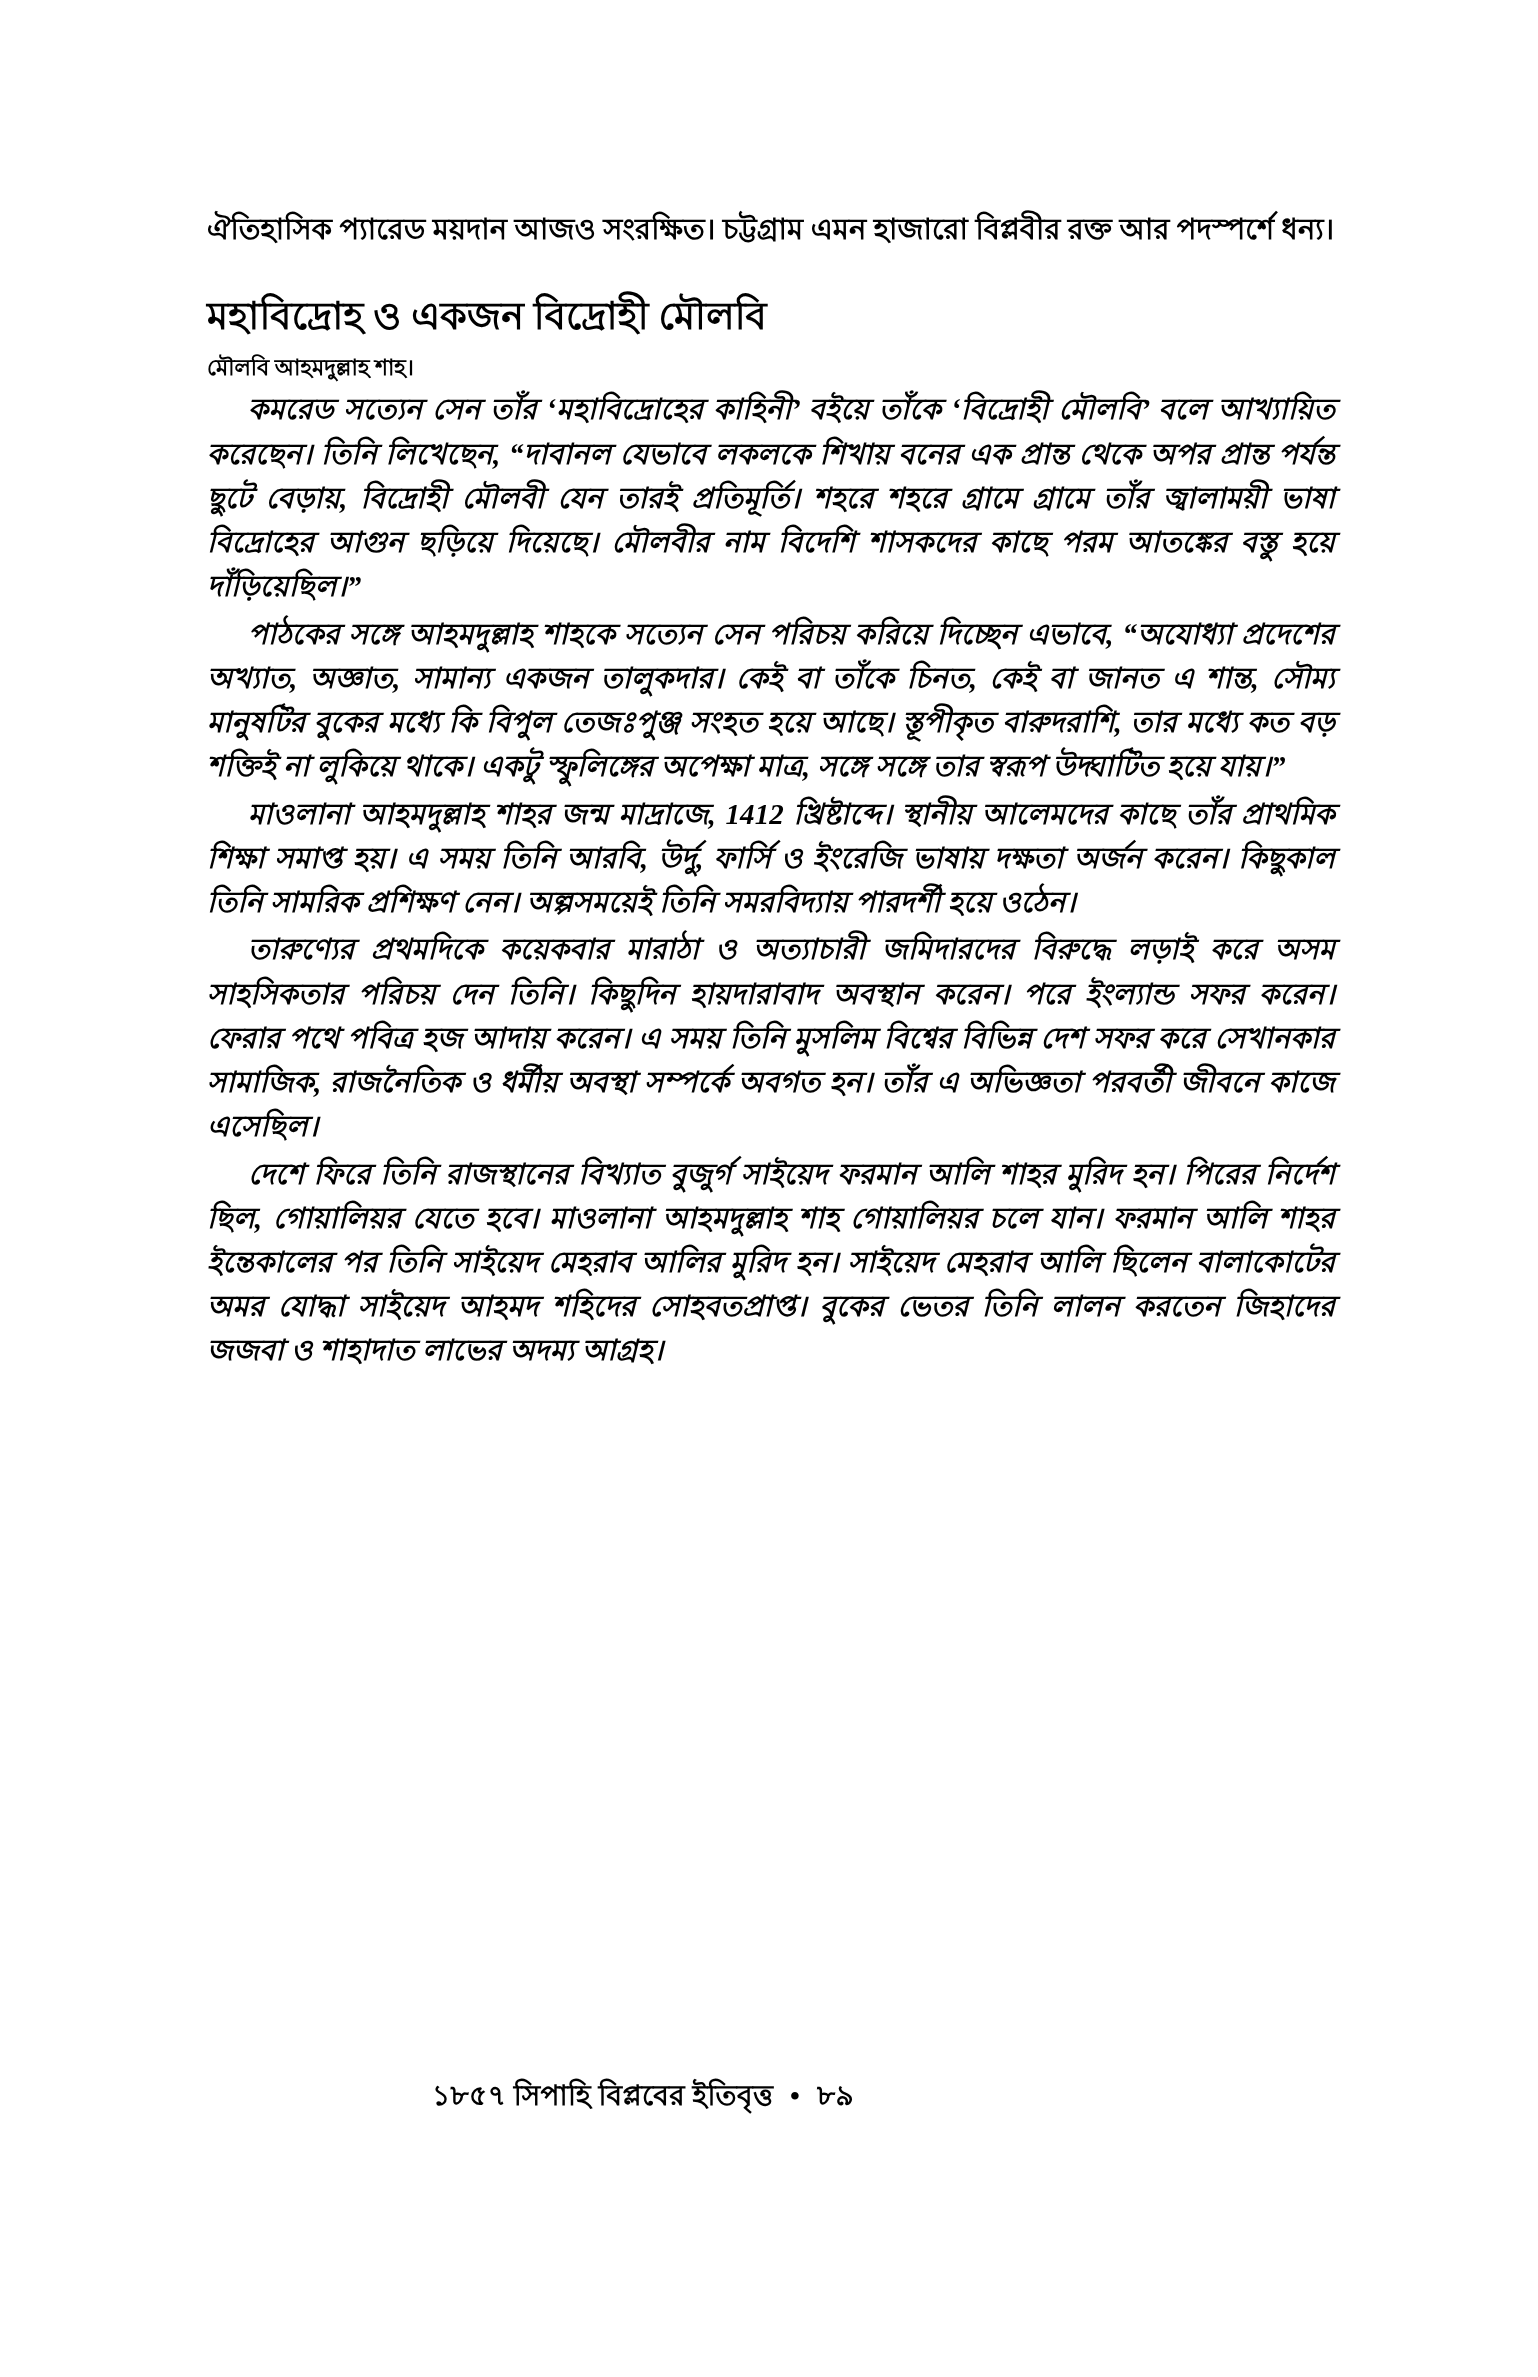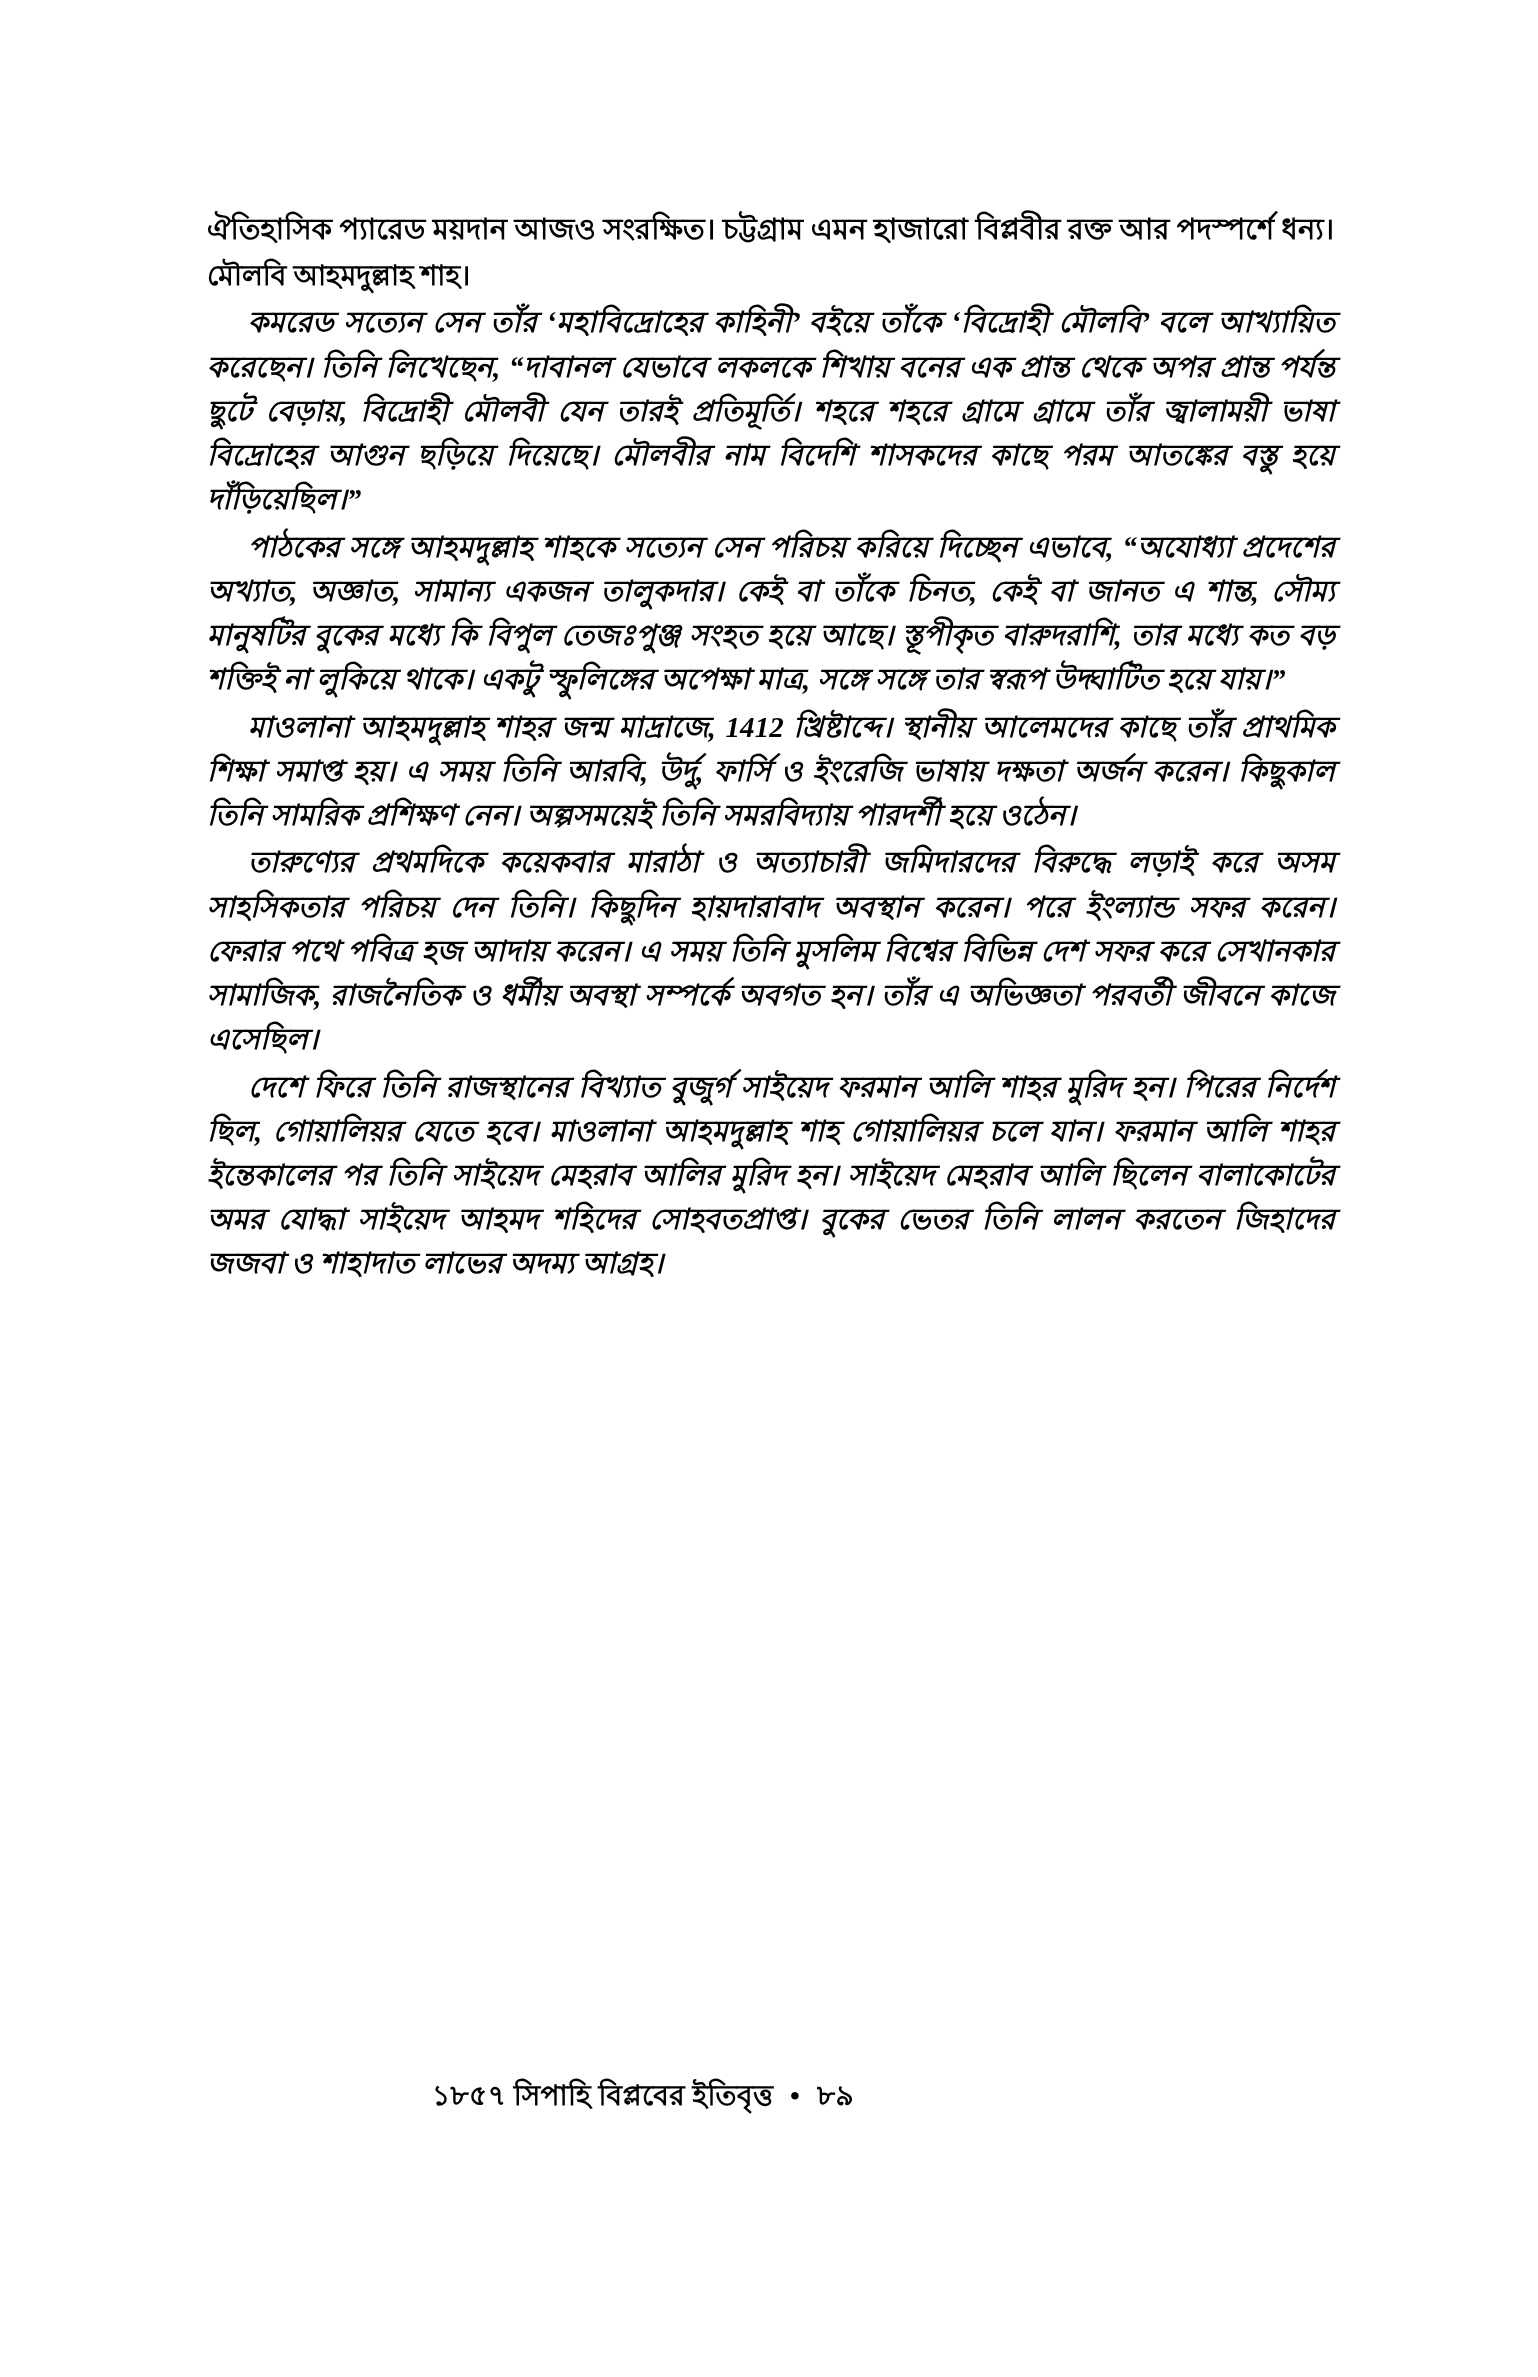--- a/index.html
+++ b/index.html
@@ -36,21 +36,21 @@
     font-style: italic;
   }
   .heading {
     font-size: 38px;
     font-weight: 800;
     margin: 41px 0 9.3px 0;
     line-height: 1.3;
     letter-spacing: 0.2px;
   }
   .subline {
-    font-size: 28px;
+    font-size: 22px;
     font-weight: 600;
     margin: 0 0 3.7px 0;
     line-height: 1.5;
   }
   .footer {
     position: absolute;
     left: 0;
     right: 0;
     top: 2074px;
     text-align: center;
@@ -65,20 +65,21 @@
   }
 </style>
 </head>
 <body>
 
 <div class="page">
   <div class="content">
 
     <p class="para">ঐতিহাসিক প্যারেড ময়দান আজও সংরক্ষিত। চট্টগ্রাম এমন হাজারো বিপ্লবীর রক্ত আর পদস্পর্শে ধন্য।</p>
 
+    <h2 class="heading">মহাবিদ্রোহ ও একজন বিদ্রোহী মৌলবি</h2>
 
     <p class="subline">মৌলবি আহমদুল্লাহ শাহ।</p>
 
     <p class="para indent">কমরেড সত্যেন সেন তাঁর ‘মহাবিদ্রোহের কাহিনী’ বইয়ে তাঁকে ‘বিদ্রোহী মৌলবি’ বলে আখ্যায়িত করেছেন। তিনি লিখেছেন, “দাবানল যেভাবে লকলকে শিখায় বনের এক প্রান্ত থেকে অপর প্রান্ত পর্যন্ত ছুটে বেড়ায়, বিদ্রোহী মৌলবী যেন তারই প্রতিমূর্তি। শহরে শহরে গ্রামে গ্রামে তাঁর জ্বালাময়ী ভাষা বিদ্রোহের আগুন ছড়িয়ে দিয়েছে। মৌলবীর নাম বিদেশি শাসকদের কাছে পরম আতঙ্কের বস্তু হয়ে দাঁড়িয়েছিল।”</p>
     <p class="para indent">পাঠকের সঙ্গে আহমদুল্লাহ শাহকে সত্যেন সেন পরিচয় করিয়ে দিচ্ছেন এভাবে, “অযোধ্যা প্রদেশের অখ্যাত, অজ্ঞাত, সামান্য একজন তালুকদার। কেই বা তাঁকে চিনত, কেই বা জানত এ শান্ত, সৌম্য মানুষটির বুকের মধ্যে কি বিপুল তেজঃপুঞ্জ সংহত হয়ে আছে। স্তূপীকৃত বারুদরাশি, তার মধ্যে কত বড় শক্তিই না লুকিয়ে থাকে। একটু স্ফুলিঙ্গের অপেক্ষা মাত্র, সঙ্গে সঙ্গে তার স্বরূপ উদ্ঘাটিত হয়ে যায়।”</p>
     <p class="para indent">মাওলানা আহমদুল্লাহ শাহর জন্ম মাদ্রাজে, 1412 খ্রিষ্টাব্দে। স্থানীয় আলেমদের কাছে তাঁর প্রাথমিক শিক্ষা সমাপ্ত হয়। এ সময় তিনি আরবি, উর্দু, ফার্সি ও ইংরেজি ভাষায় দক্ষতা অর্জন করেন। কিছুকাল তিনি সামরিক প্রশিক্ষণ নেন। অল্পসময়েই তিনি সমরবিদ্যায় পারদর্শী হয়ে ওঠেন।</p>
     <p class="para indent">তারুণ্যের প্রথমদিকে কয়েকবার মারাঠা ও অত্যাচারী জমিদারদের বিরুদ্ধে লড়াই করে অসম সাহসিকতার পরিচয় দেন তিনি। কিছুদিন হায়দারাবাদ অবস্থান করেন। পরে ইংল্যান্ড সফর করেন। ফেরার পথে পবিত্র হজ আদায় করেন। এ সময় তিনি মুসলিম বিশ্বের বিভিন্ন দেশ সফর করে সেখানকার সামাজিক, রাজনৈতিক ও ধর্মীয় অবস্থা সম্পর্কে অবগত হন। তাঁর এ অভিজ্ঞতা পরবর্তী জীবনে কাজে এসেছিল।</p>
     <p class="para indent">দেশে ফিরে তিনি রাজস্থানের বিখ্যাত বুজুর্গ সাইয়েদ ফরমান আলি শাহর মুরিদ হন। পিরের নির্দেশ ছিল, গোয়ালিয়র যেতে হবে। মাওলানা আহমদুল্লাহ শাহ গোয়ালিয়র চলে যান। ফরমান আলি শাহর ইন্তেকালের পর তিনি সাইয়েদ মেহরাব আলির মুরিদ হন। সাইয়েদ মেহরাব আলি ছিলেন বালাকোটের অমর যোদ্ধা সাইয়েদ আহমদ শহিদের সোহবতপ্রাপ্ত। বুকের ভেতর তিনি লালন করতেন জিহাদের জজবা ও শাহাদাত লাভের অদম্য আগ্রহ।</p>
 
   </div>

